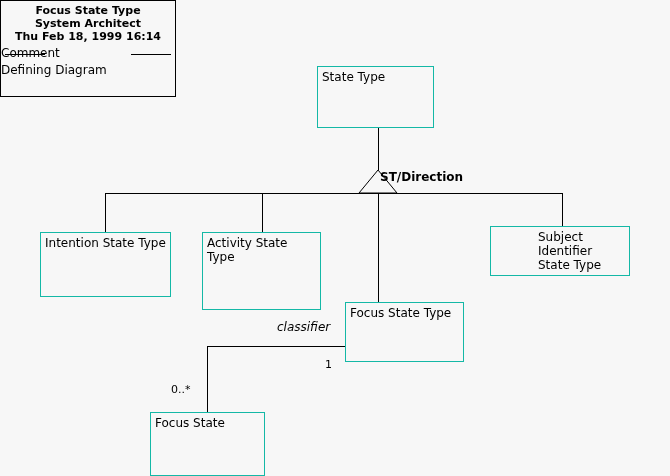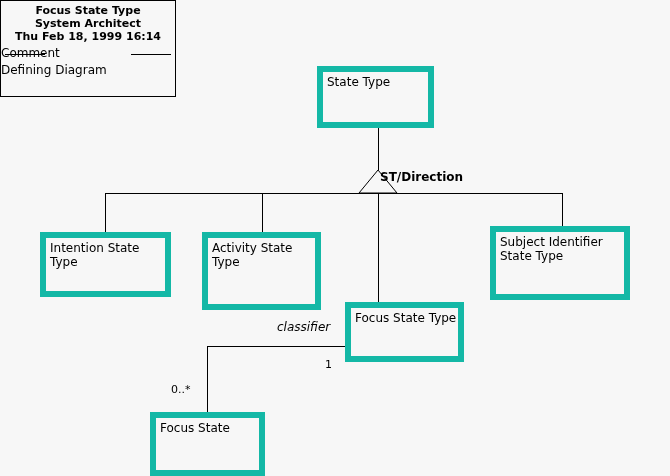--- a/index.html
+++ b/index.html
@@ -62,21 +62,21 @@
     text-align: left;
     font-size: 12px;
     line-height: 15px;
     color: #000;
     margin-top: 2px;
   }
 
   
   .cls {
     position: absolute;
-    border: 6px solid #14b8a6;
+    border: 1px solid #14b8a6;
     background: #f7f7f7;
     box-sizing: border-box;
   }
   .cls .cls-name {
     display: block;
     font-size: 12px;
     line-height: 14px;
     color: #000;
     padding: 3px 0 0 4px;
     white-space: pre-line;
@@ -154,21 +154,21 @@
 
   <div class="cls" style="left:40px; top:232px; width:131px; height:65px;">
     <span class="cls-name">Intention State Type</span>
   </div>
 
   <div class="cls" style="left:202px; top:232px; width:119px; height:78px;">
     <span class="cls-name">Activity State
 Type</span>
   </div>
 
-  <div class="cls" style="left:490px; top:226px; width:140px; height:74px;">
+  <div class="cls" style="left:490px; top:226px; width:140px; height:50px;padding-left:43px;">
     <span class="cls-name">Subject Identifier
 State Type</span>
   </div>
 
   <div class="cls" style="left:345px; top:302px; width:119px; height:60px;">
     <span class="cls-name">Focus State Type</span>
   </div>
 
   <div class="cls" style="left:150px; top:412px; width:115px; height:64px;">
     <span class="cls-name">Focus State</span>

